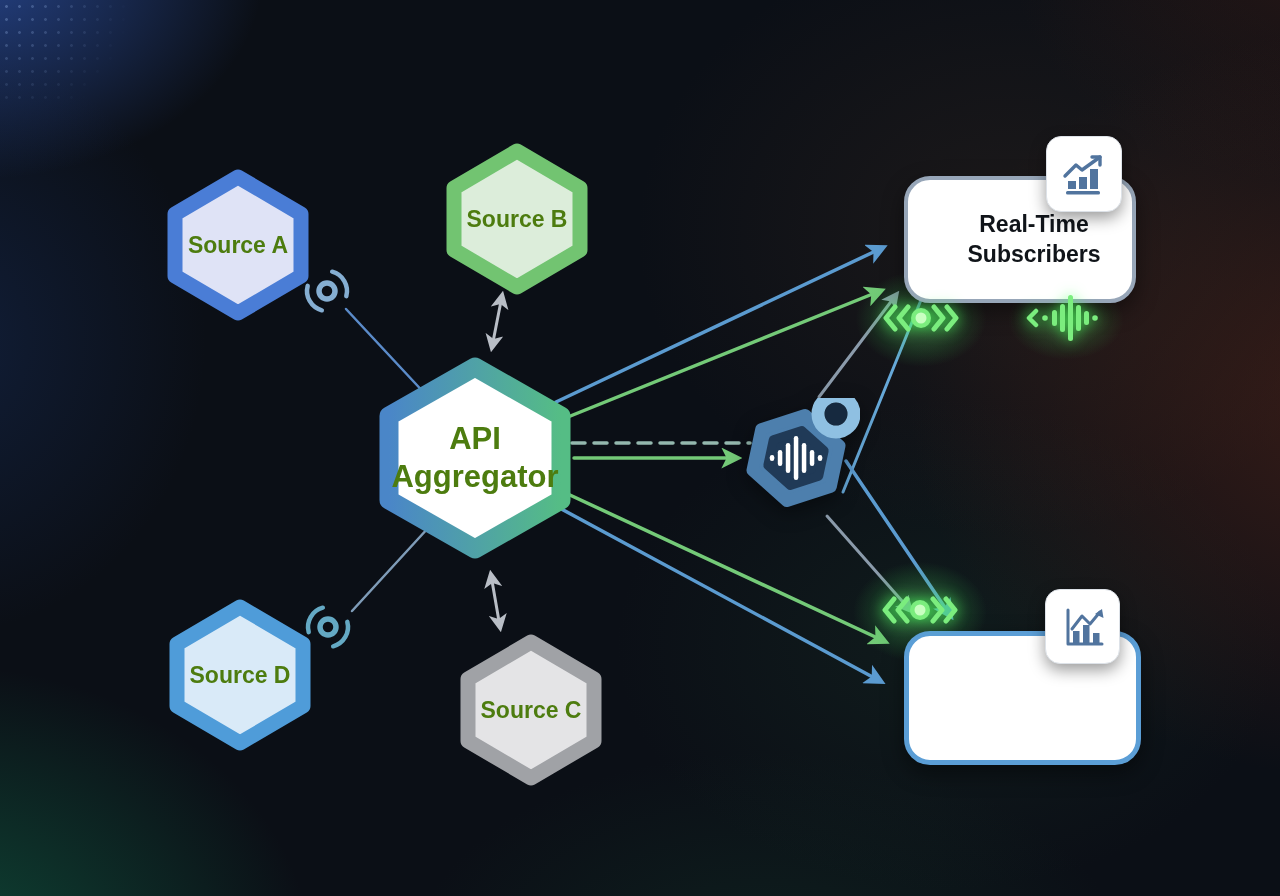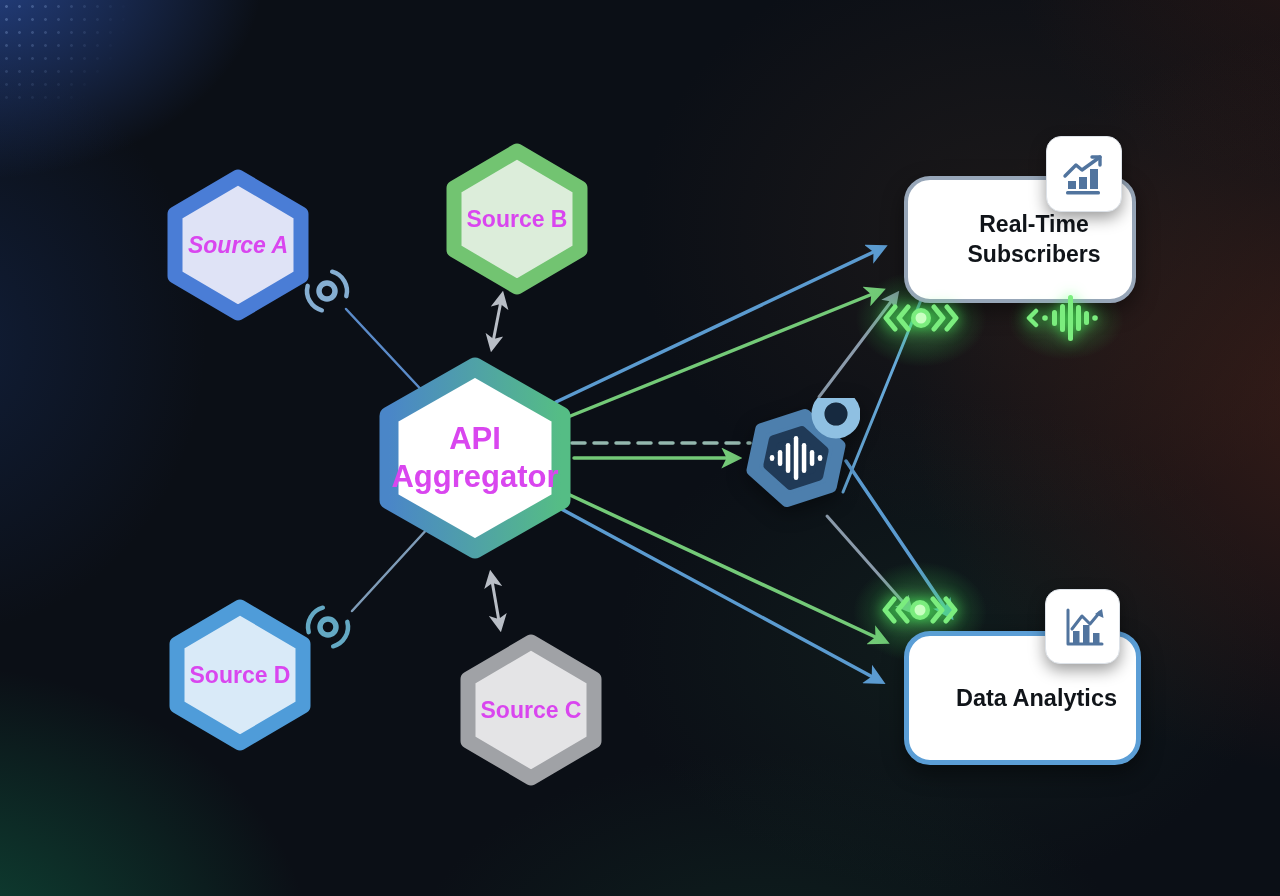--- a/index.html
+++ b/index.html
@@ -22,21 +22,21 @@
     background-image:radial-gradient(circle, rgba(150,180,230,.7) 1.2px, transparent 1.6px);
     background-size:13px 13px;
     -webkit-mask-image:radial-gradient(circle at 0 0, #000, transparent 80%);
     mask-image:radial-gradient(circle at 0 0, #000, transparent 80%);
   }
   #edges{position:absolute;left:0;top:0;z-index:2;}
   .node{position:absolute;z-index:4;}
   .node svg{display:block;}
   .hex-label{
     position:absolute;inset:0;display:flex;align-items:center;justify-content:center;
-    font-weight:700;color:#d946ef;text-align:left;pointer-events:none;
+    font-weight:700;color:#4d7c0f;text-align:left;pointer-events:none;
   }
   .src-label{font-size:23px;}
   .agg-label{font-size:31px;line-height:1.22;flex-direction:column;}
   .card{
     position:absolute;z-index:5;background:#ffffff;border-radius:26px;
     display:flex;align-items:center;justify-content:center;text-align:center;
     font-weight:700;color:#101419;font-size:23px;line-height:1.28;
     box-shadow:0 8px 22px rgba(0,0,0,.45);
     padding-left:28px;
   }
@@ -97,21 +97,21 @@
     <line x1="819" y1="397" x2="896" y2="295" stroke="#8b9bab" stroke-width="3" stroke-linecap="round" marker-end="url(#arr-slate)"></line>
     <line x1="843" y1="492" x2="921" y2="300" stroke="#66a8d8" stroke-width="3" stroke-linecap="round"></line>
     <line x1="827" y1="516" x2="910" y2="610" stroke="#8b9bab" stroke-width="3" stroke-linecap="round" marker-end="url(#arr-slate)"></line>
     <line x1="846" y1="461" x2="950" y2="615" stroke="#5b9bd0" stroke-width="3.5" stroke-linecap="round" marker-end="url(#arr-blue)"></line>
   </svg>
 
 <div class="halo" style="left:835px;top:256px;width:172px;height:126px;"></div>
 <div class="halo" style="left:990px;top:268px;width:152px;height:104px;opacity:.8;"></div>
 <div class="halo" style="left:832px;top:546px;width:176px;height:132px;"></div>
 
-<div class="node" style="left:163px;top:165px;width:150px;height:160px;font-style:italic;">
+<div class="node" style="left:163px;top:165px;width:150px;height:160px;">
   <svg width="150" height="160" viewBox="0 0 150 160">
     <polygon points="75,12 138,49 138,111 75,148 12,111 12,49" stroke-width="15" stroke-linejoin="round" fill="#dfe3f6" stroke="#4a7dd6"></polygon>
   </svg>
   <div class="hex-label src-label">Source A</div>
 </div>
 
 <div class="node" style="left:442px;top:139px;width:150px;height:160px;">
   <svg width="150" height="160" viewBox="0 0 150 160">
     <polygon points="75,12 138,49 138,111 75,148 12,111 12,49" stroke-width="15" stroke-linejoin="round" fill="#dcedda" stroke="#72c471"></polygon>
   </svg>
@@ -198,21 +198,20 @@
     </g>
     <g fill="none" stroke-linecap="round" stroke-linejoin="round" stroke-width="3.4" stroke="#51749e">
       <path d="M5 26 L16 15 L22 20 L40 7"></path>
       <path d="M32 7 L40 7 L40 15"></path>
     </g>
   </svg>
 </div>
 
 <div class="card" style="left:904px;top:631px;width:199px;height:124px;border:5px solid #5b9ed6;font-size:23.5px;" border-color="#5b9ed6">
   <div class="twoline">
-    <span>Data Analytics</span>
   </div>
 </div>
 <div class="corner-badge" style="left:1045px;top:589px;width:73px;height:73px;">
   <svg width="48" height="48" viewBox="0 0 48 48">
     <g fill="#51749e">
       <rect x="14" y="28" width="6.5" height="13"></rect>
       <rect x="24" y="22" width="6.5" height="19"></rect>
       <rect x="34" y="30" width="6.5" height="11"></rect>
       <path d="M43 6 L44.5 15 L36 11 Z"></path>
     </g>

